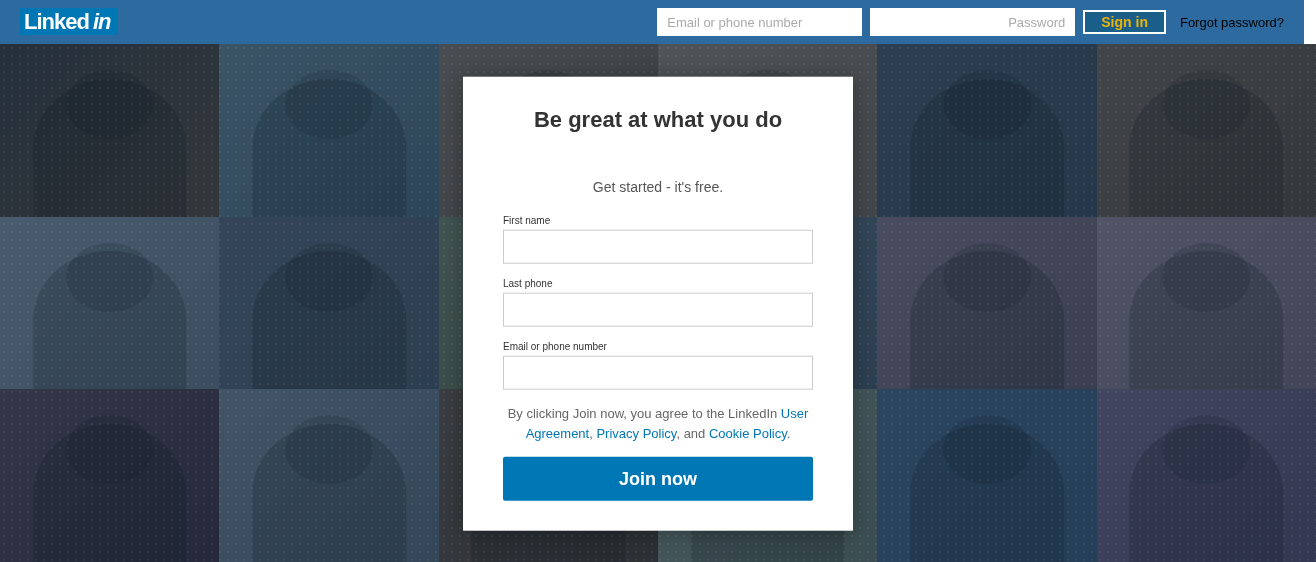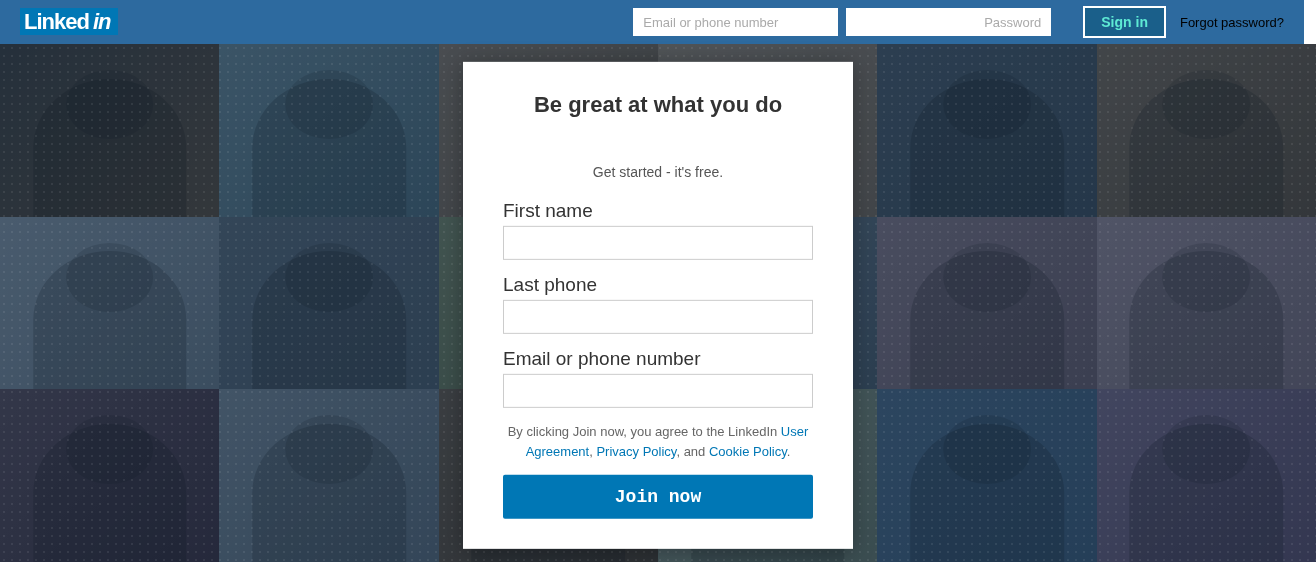--- a/index.html
+++ b/index.html
@@ -53,29 +53,28 @@
     }
 
     .header-input::placeholder {
       color: #aaa;
     }
 
     .email-input { width: 205px; }
     .password-input { width: 205px; text-align: right; }
 
     .sign-in-btn {
-      height: 32px;
+      height: 24px;
       padding: 0 16px;
       background: #1a5f8a;
-      color: #5eead4;
+      color: #eab308;
       border: 2px solid #fff;
       font-size: 14px;
       font-weight: bold;
       cursor: pointer;
-      margin-left: 24px;
     }
 
     .forgot-link {
       color: #000000;
       font-size: 13px;
       text-decoration: none;
       margin-left: 6px;
     }
 
     
@@ -159,21 +158,21 @@
       margin-bottom: 20px;
       margin-top: 46px;
     }
 
     .form-group {
       margin-bottom: 14px;
     }
 
     .form-label {
       display: block;
-      font-size: 19px;
+      font-size: 10px;
       color: #333;
       margin-bottom: 4px;
     }
 
     .form-input {
       width: 100%;
       height: 34px;
       border: 1px solid #ccc;
       padding: 0 8px;
       font-size: 14px;
@@ -197,21 +196,20 @@
     .join-btn {
       width: 100%;
       height: 44px;
       background: #0077b5;
       color: white;
       border: none;
       font-size: 18px;
       font-weight: bold;
       cursor: pointer;
       border-radius: 2px;
-      font-family: Liberation Mono, monospace;
     }
 
     
     .face-cell::after {
       content: '';
       position: absolute;
       bottom: 0;
       left: 50%;
       transform: translateX(-50%);
       width: 70%;

